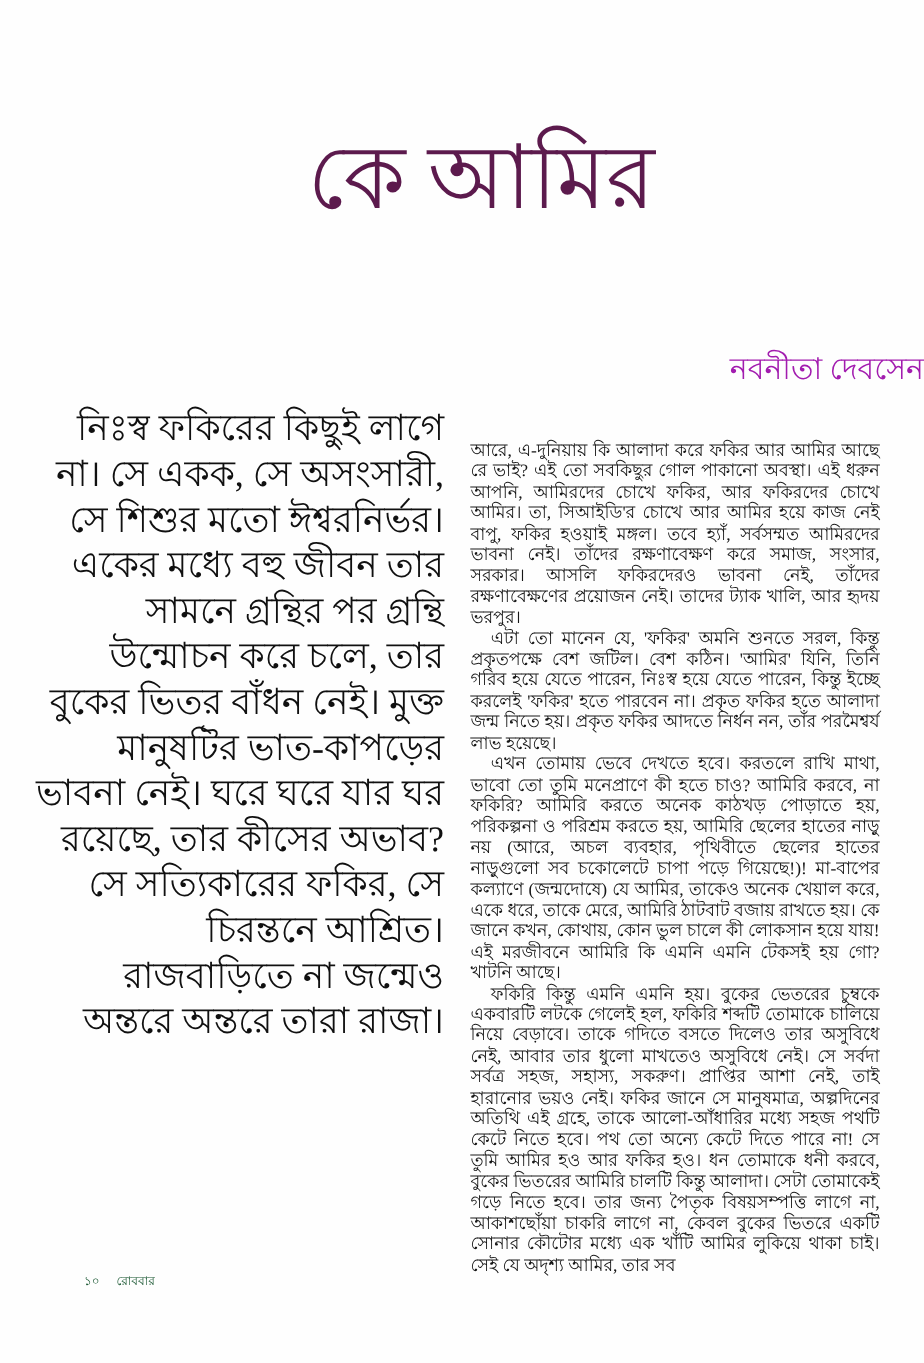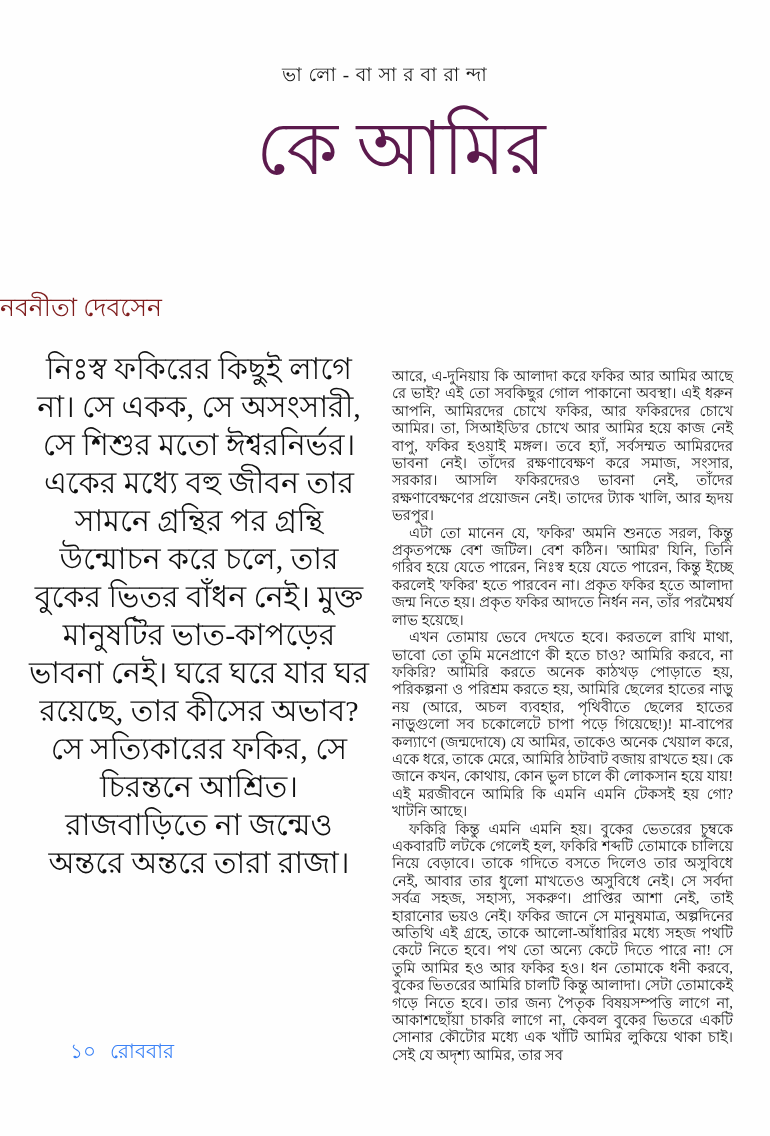--- a/index.html
+++ b/index.html
@@ -42,32 +42,32 @@
   }
   .title-line {
     display: block;
     white-space: nowrap;
   }
   .author {
     position: absolute;
     top: 288px;
     left: 0;
     width: 100%;
-    text-align: left;
+    text-align: right;
     font-size: 25px;
-    color: #7f1d1d;
+    color: #a21caf;
   }
   .pullquote {
     position: absolute;
-    top: 350px;
+    top: 339px;
     left: 28px;
     width: 342px;
     font-size: 30px;
     line-height: 38px;
-    text-align: center;
+    text-align: right;
     color: #101010;
   }
   .article {
     position: absolute;
     top: 348px;
     left: 392px;
     width: 341px;
     font-size: 14.6px;
     line-height: 17.4px;
     text-align: justify;
@@ -77,35 +77,34 @@
   .article p {
     margin: 0;
     padding: 0;
     text-indent: 17px;
   }
   .article p.first {
     text-indent: 0;
   }
   .page-footer {
     position: absolute;
-    top: 1036px;
+    top: 1060px;
     left: 70px;
-    font-size: 20px;
-    color: #3b82f6;
+    font-size: 10px;
+    color: #14532d;
   }
   .page-footer .pub {
     margin-left: 14px;
   }
 </style>
 </head>
 <body>
 
 <div class="page" style="background: rgb(254, 254, 254); color: rgb(28, 28, 28);">
 
-  <div class="kicker">ভা লো - বা সা র  বা রা ন্দা</div>
 
   <h1 class="title" style="color: rgb(92, 26, 77);">
     <span class="title-line">কে আমির</span>
   </h1>
 
   <div class="author">নবনীতা দেবসেন</div>
 
   <div class="pullquote">নিঃস্ব ফকিরের কিছুই লাগে না। সে একক, সে অসংসারী, সে শিশুর মতো ঈশ্বরনির্ভর। একের মধ্যে বহু জীবন তার সামনে গ্রন্থির পর গ্রন্থি উন্মোচন করে চলে, তার বুকের ভিতর বাঁধন নেই। মুক্ত মানুষটির ভাত-কাপড়ের ভাবনা নেই। ঘরে ঘরে যার ঘর রয়েছে, তার কীসের অভাব? সে সত্যিকারের ফকির, সে চিরন্তনে আশ্রিত। রাজবাড়িতে না জন্মেও অন্তরে অন্তরে তারা রাজা।</div>
 
   <div class="article">

